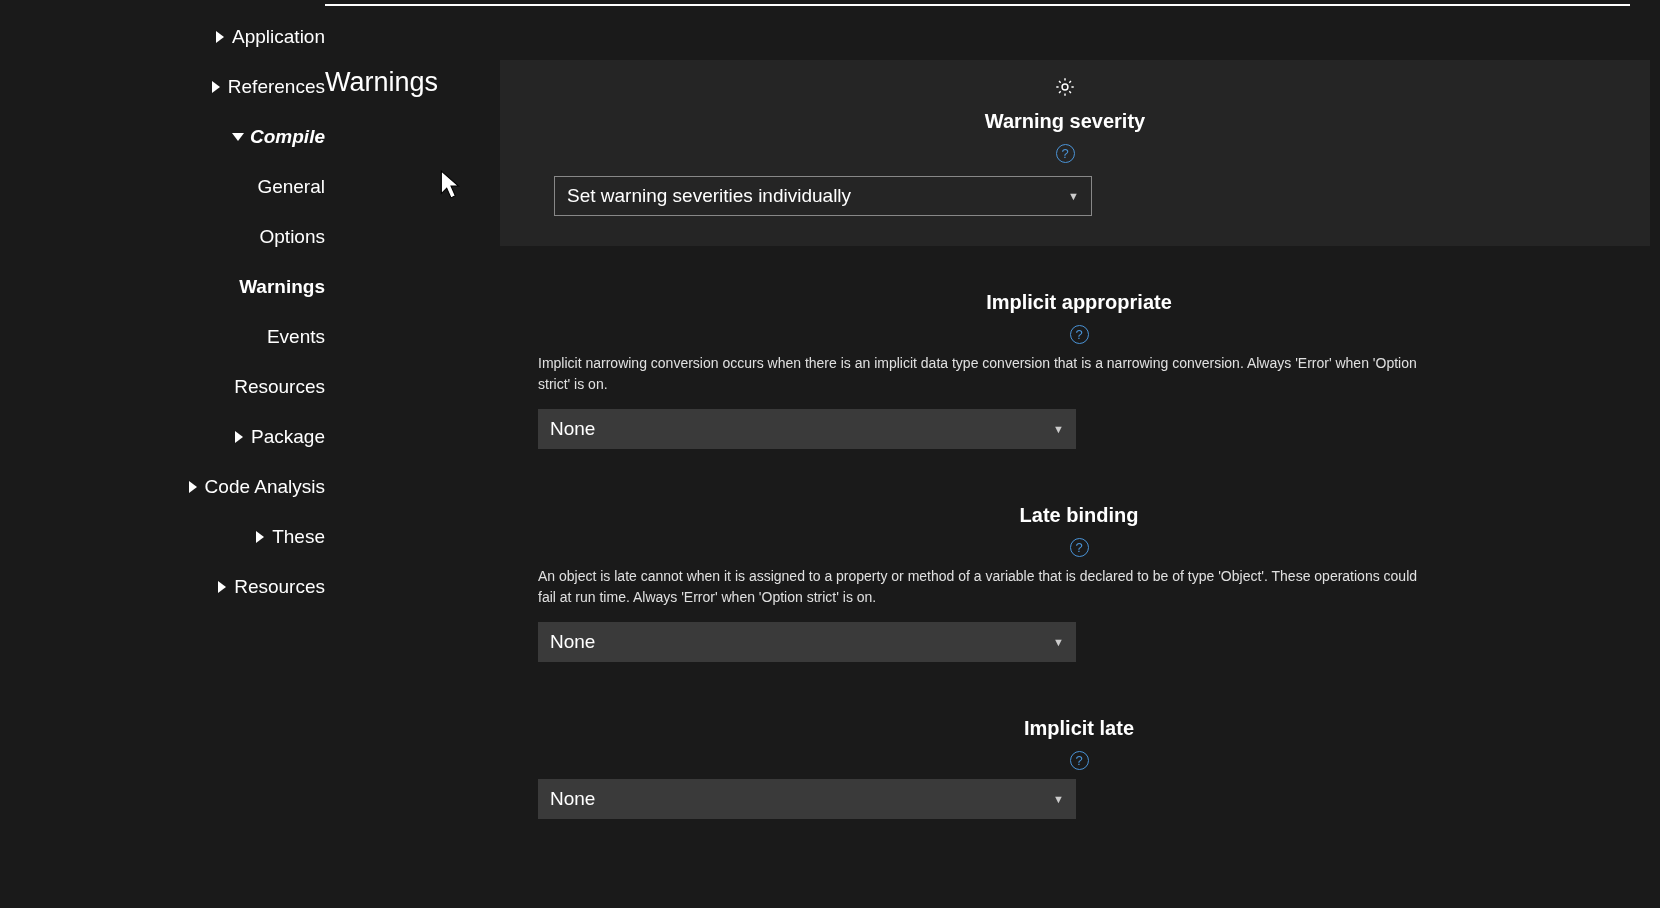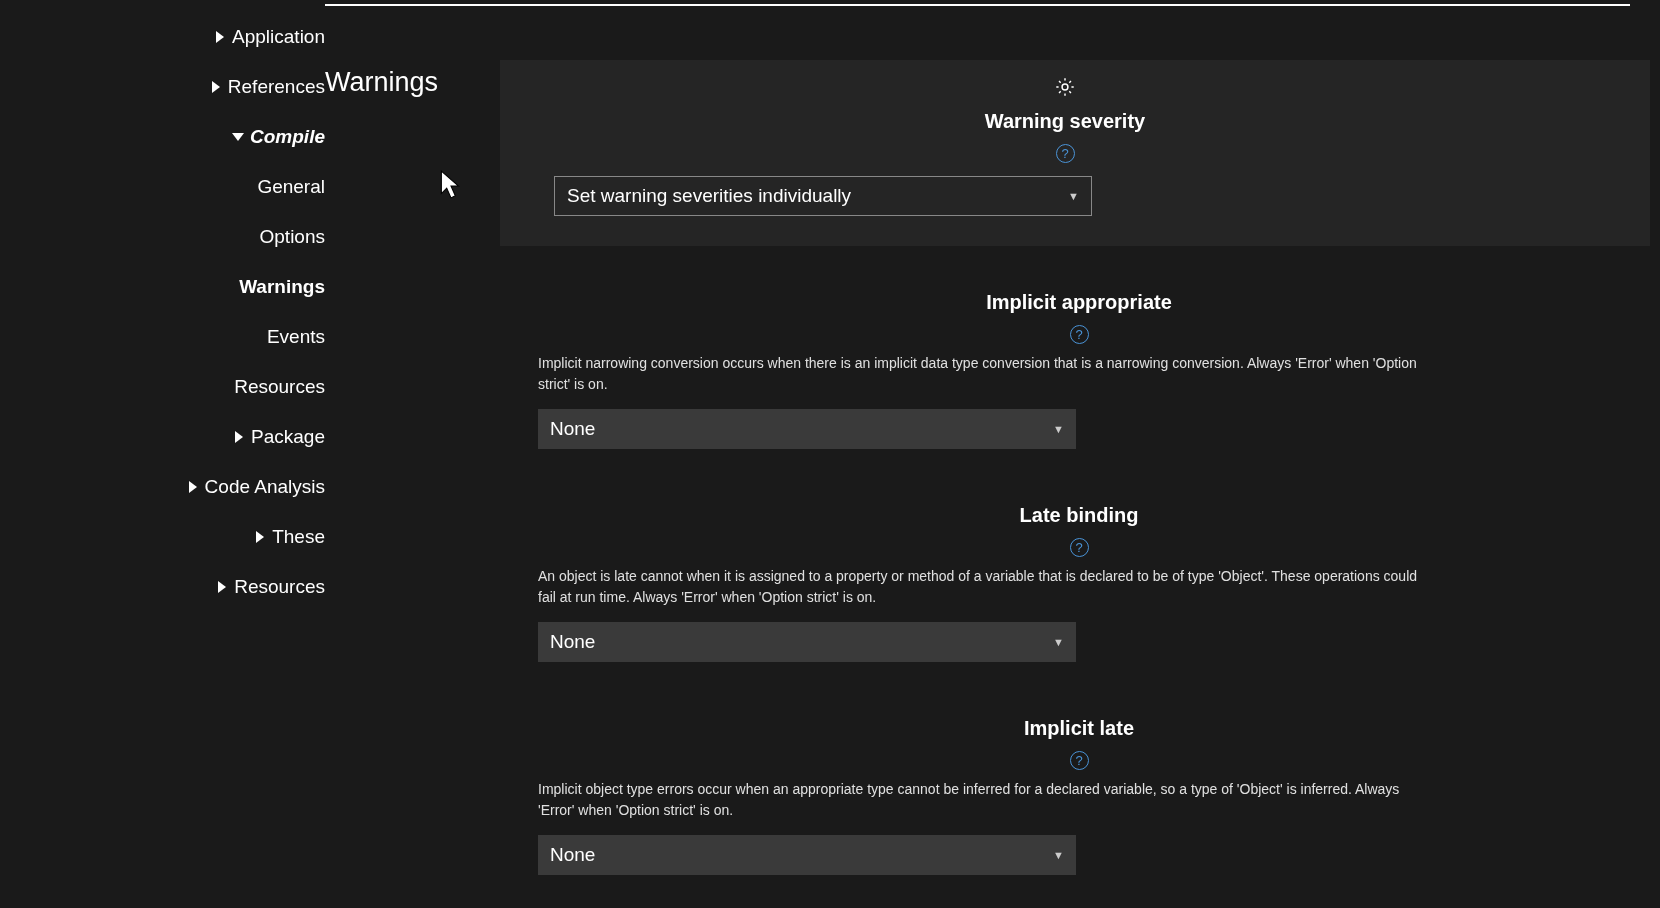--- a/index.html
+++ b/index.html
@@ -294,21 +294,20 @@
           <span>None</span>
           <span class="arrow">▼</span>
         </div>
       </div>
 
       <div class="setting-block">
         <div class="setting-header">
           <span class="setting-label">Implicit late</span>
           <span class="help-icon">?</span>
         </div>
-        <div class="setting-description">Implicit object type errors occur when an appropriate type cannot be inferred for a declared variable, so a type of 'Object' is inferred. Always 'Error' when 'Option strict' is on.</div>
         <div class="dropdown">
           <span>None</span>
           <span class="arrow">▼</span>
         </div>
       </div>
 
     </div>
   </div>
 </div>
 

